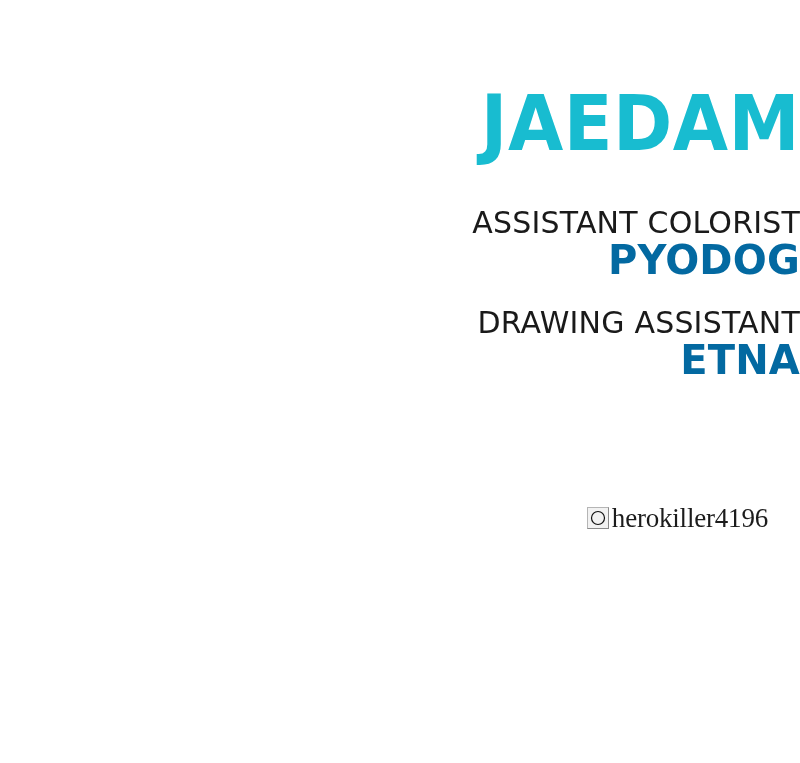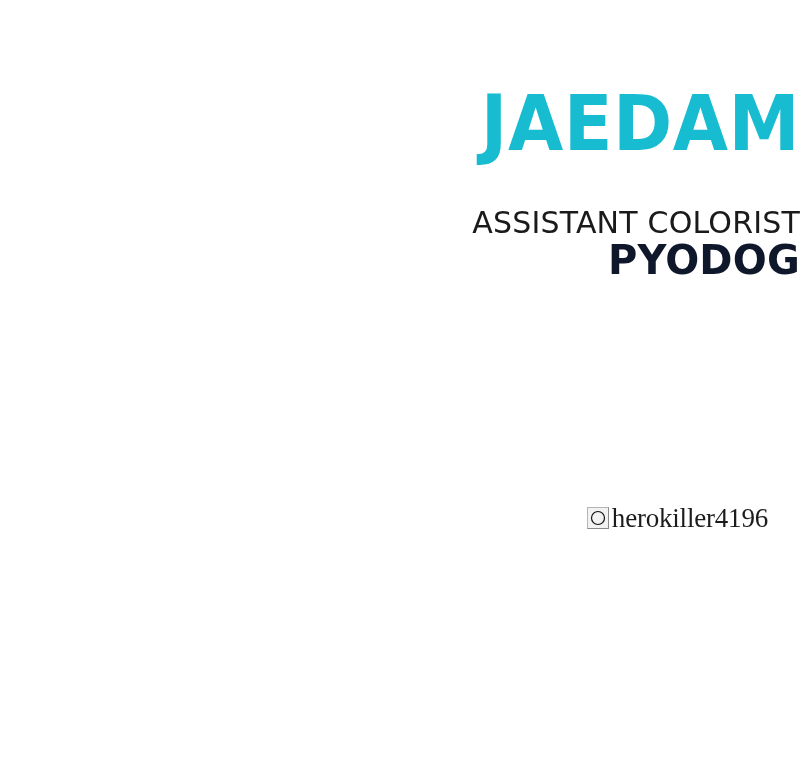--- a/index.html
+++ b/index.html
@@ -71,21 +71,21 @@
     white-space: nowrap;
   }
 
   .credit-name {
     display: block;
     font-family: "DejaVu Sans", sans-serif;
     font-weight: 700;
     font-size: 40px;
     line-height: 44px;
     letter-spacing: 0.2px;
-    color: #0f172a;
+    color: #0369a1;
     white-space: nowrap;
     margin-top: -2px;
   }
 
   
   .watermark {
     position: absolute;
     top: 504px;
     right: 32px;
     display: flex;
@@ -127,20 +127,24 @@
 
   <div class="studio-logo">JAEDAM</div>
 
   <div class="credits">
 
     <div class="credit-block">
       <span class="credit-role">ASSISTANT COLORIST</span>
       <span class="credit-name">PYODOG</span>
     </div>
 
+    <div class="credit-block">
+      <span class="credit-role">DRAWING ASSISTANT</span>
+      <span class="credit-name">ETNA</span>
+    </div>
 
   </div>
 
   <div class="watermark">
     <span class="watermark-icon">
       <svg width="16" height="16" viewBox="0 0 16 16" aria-hidden="true">
         <circle cx="8" cy="8" r="6.5" fill="none" stroke="#111111" stroke-width="1.2"></circle>
       </svg>
     </span>
     <span class="watermark-label">herokiller4196</span>

